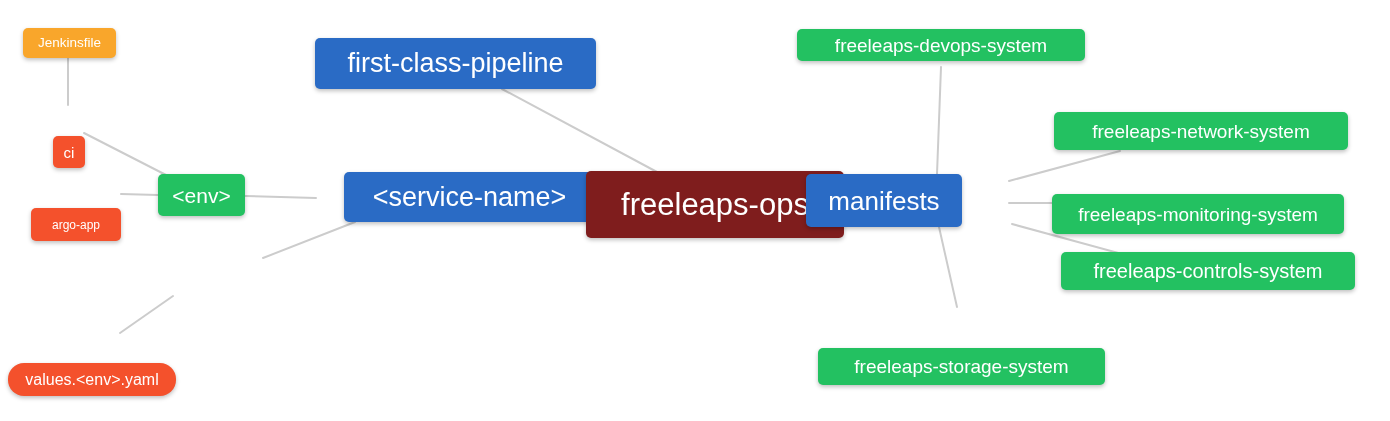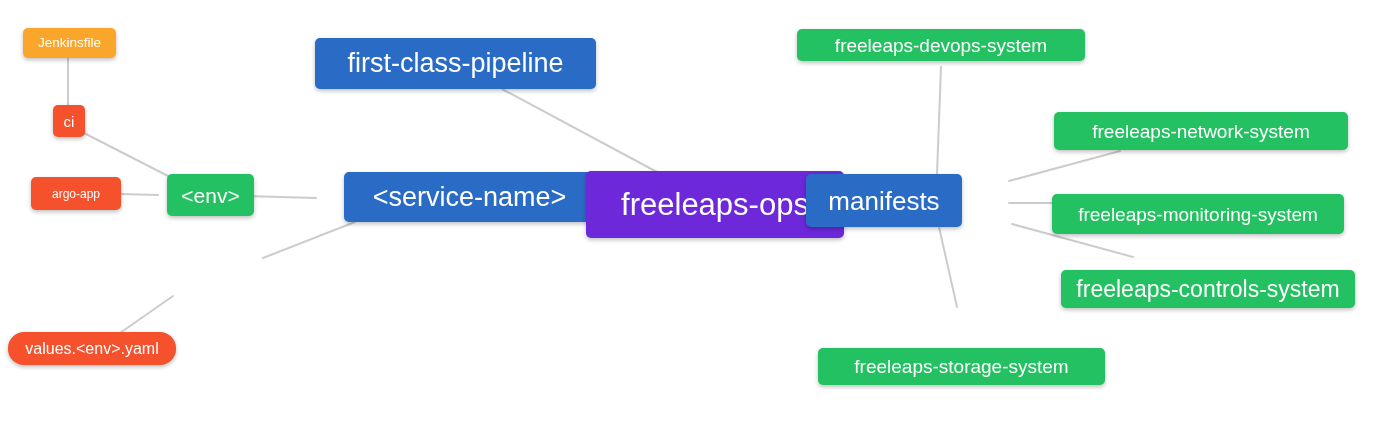--- a/index.html
+++ b/index.html
@@ -28,24 +28,24 @@
     justify-content: center;
     color: #ffffff;
     border-radius: 5px;
     box-shadow: 0 2px 4px rgba(0,0,0,0.25);
     white-space: nowrap;
     cursor: pointer;
     box-sizing: border-box;
     line-height: 1;
   }
   .orange { background: #f9a62b; }
-  .red    { background: #f4512c; }
+  .red    { background: #f4512c; margin-top: 31px; }
   .green  { background: #23c161; }
   .blue   { background: #2a6bc5; }
-  .dark   { background: #6d28d9; }
+  .dark   { background: #7f1d1d; }
 </style>
 </head>
 <body>
 
 <div class="canvas">
 
   <svg class="edges" viewBox="0 0 1390 421" xmlns="http://www.w3.org/2000/svg">
     <line x1="68" y1="58" x2="68" y2="105"></line>
     <line x1="84" y1="133" x2="168" y2="176"></line>
     <line x1="121" y1="194" x2="158" y2="195"></line>
@@ -58,25 +58,25 @@
     <line x1="937" y1="174" x2="941" y2="67"></line>
     <line x1="1009" y1="181" x2="1120" y2="151"></line>
     <line x1="1009" y1="203" x2="1052" y2="203"></line>
     <line x1="1012" y1="224" x2="1133" y2="257"></line>
     <line x1="939" y1="227" x2="957" y2="307"></line>
   </svg>
 
   <div class="node orange" style="left:23px;  top:28px;  width:93px;  height:30px; font-size:13.5px;">Jenkinsfile</div>
   <div class="node red" style="left:53px;  top:105px; width:32px;  height:32px; font-size:15px;">ci</div>
   <div class="node red" style="left:31px;  top:177px; width:90px;  height:33px; font-size:12px;">argo-app</div>
-  <div class="node green" style="left:167px; top:174px; width:87px;  height:42px; font-size:21px;">&lt;env&gt;</div>
+  <div class="node green" style="left:158px; top:174px; width:87px;  height:42px; font-size:21px;">&lt;env&gt;</div>
   <div class="node red" style="left:8px;   top:332px; width:168px; height:33px; font-size:16px;border-radius:16px;">values.&lt;env&gt;.yaml</div>
   <div class="node blue" style="left:315px; top:38px;  width:281px; height:51px; font-size:27px;">first-class-pipeline</div>
   <div class="node blue" style="left:316px; top:172px; width:251px; height:50px; font-size:27px;margin-left:28px;">&lt;service-name&gt;</div>
   <div class="node dark" style="left:586px; top:171px; width:258px; height:67px; font-size:31px;">freeleaps-ops</div>
   <div class="node blue" style="left:806px; top:174px; width:156px; height:53px; font-size:26px;text-align:right;">manifests</div>
   <div class="node green" style="left:797px; top:29px;  width:288px; height:32px; font-size:19px;">freeleaps-devops-system</div>
   <div class="node green" style="left:1054px;top:112px; width:294px; height:38px; font-size:19px;">freeleaps-network-system</div>
   <div class="node green" style="left:1052px;top:183px; width:292px; height:40px; font-size:19px;margin-top:11px;">freeleaps-monitoring-system</div>
-  <div class="node green" style="left:1061px;top:270px; width:294px; height:38px; font-size:23px;">freeleaps-controls-system</div>
+  <div class="node green" style="left:1061px;top:252px; width:294px; height:38px; font-size:20px;">freeleaps-controls-system</div>
   <div class="node green" style="left:818px; top:307px; width:287px; height:37px; font-size:19px;margin-top:41px;">freeleaps-storage-system</div>
 
 </div>
 
 </body></html>

